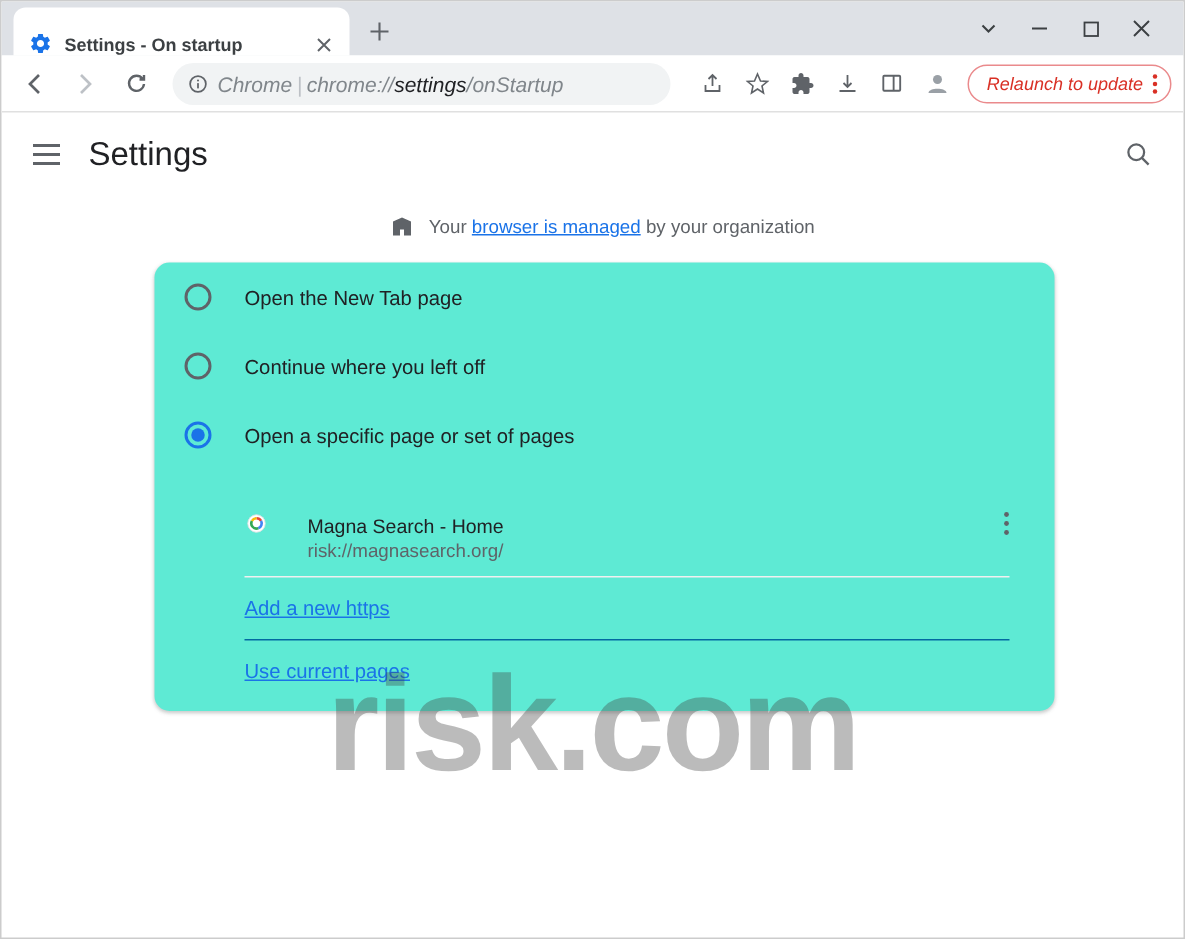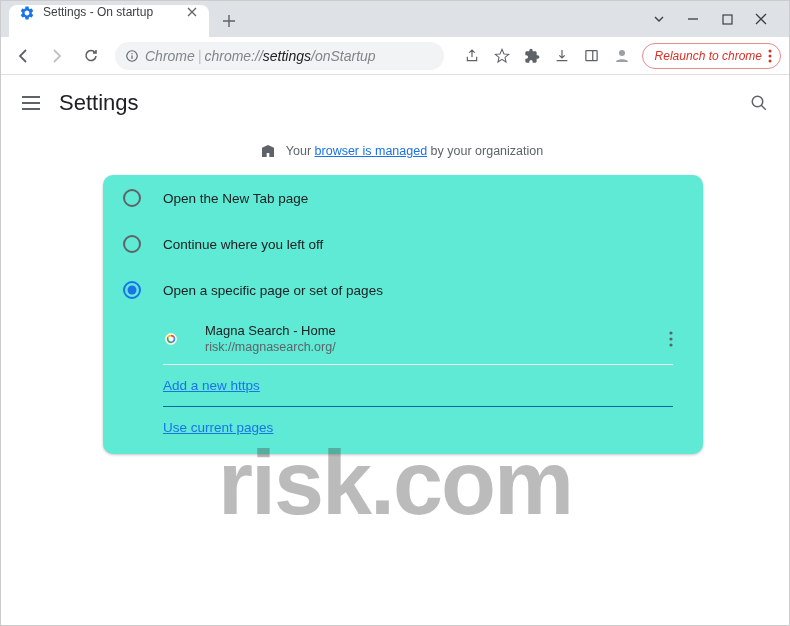--- a/index.html
+++ b/index.html
@@ -1,20 +1,20 @@
 <!DOCTYPE html>
 <html><head>
 <meta charset="utf-8">
 <style>
 * { margin: 0; padding: 0; box-sizing: border-box; font-family: "Segoe UI", Arial, sans-serif; }
 body { width: 790px; height: 626px; background: #fff; overflow: hidden; position: relative; border: 1px solid #ccc; }
 
 
 .tab-bar { height: 36px; background: #dee1e6; display: flex; align-items: flex-end; padding-left: 8px; }
-.tab { background: #fff; height: 32px; width: 200px; border-radius: 8px 8px 0 0; display: flex; align-items: flex-start; padding: 0 10px; gap: 8px; font-size: 12px; color: #3c4043; position: relative; }
+.tab { background: #fff; height: 32px; width: 224px; border-radius: 8px 8px 0 0; display: flex; align-items: flex-end; padding: 0 10px; gap: 8px; font-size: 12px; color: #3c4043; position: relative; font-weight: bold; }
 .tab-favicon { width: 16px; height: 16px; display: flex; align-items: center; justify-content: center; }
 .tab-title { flex: 1; white-space: nowrap; overflow: hidden; }
 .tab-close { width: 14px; height: 14px; display: flex; align-items: center; justify-content: center; color: #5f6368; cursor: pointer; }
 .new-tab { width: 28px; height: 28px; display: flex; align-items: center; justify-content: center; color: #5f6368; cursor: pointer; margin-left: 6px; margin-bottom: 2px; }
 .win-controls { position: absolute; right: 0; top: 0; height: 36px; display: flex; align-items: center; gap: 18px; padding-right: 20px; color: #3c4043; }
 .win-btn { width: 16px; height: 16px; display: flex; align-items: center; justify-content: center; cursor: pointer; }
 
 
 .toolbar { height: 38px; background: #fff; border-bottom: 1px solid #e0e0e0; display: flex; align-items: center; padding: 0 8px; gap: 6px; font-style: italic; }
 .nav-btn { width: 28px; height: 28px; display: flex; align-items: center; justify-content: center; color: #5f6368; cursor: pointer; border-radius: 50%; }
@@ -44,21 +44,21 @@
 .card { background: #5eead4; border-radius: 10px; box-shadow: 0 1px 3px rgba(60,64,67,.2), 0 1px 2px rgba(60,64,67,.1); margin-left: 80px; width: 600px; overflow: hidden; }
 .radio-row { display: flex; align-items: center; gap: 22px; padding: 14px 20px; font-size: 13.5px; color: #202124; cursor: pointer; }
 .radio { width: 18px; height: 18px; border: 2px solid #5f6368; border-radius: 50%; position: relative; flex-shrink: 0; }
 .radio.selected { border-color: #1a73e8; }
 .radio.selected::after { content: ''; position: absolute; width: 9px; height: 9px; background: #1a73e8; border-radius: 50%; top: 50%; left: 50%; transform: translate(-50%, -50%); }
 
 .sub-section { padding-left: 60px; padding-right: 10px; }
 .page-entry { display: flex; align-items: center; padding: 10px 0; }
 .page-favicon { width: 16px; height: 16px; margin-right: 26px; display: flex; align-items: center; justify-content: center; }
 .page-info { flex: 1; }
-.page-title { font-size: 13px; color: #202124; }
+.page-title { font-size: 13px; color: #202124; margin-top: 20px; }
 .page-url { font-size: 12.5px; color: #5f6368; margin-top: 2px; }
 .more-btn { width: 24px; height: 24px; display: flex; align-items: center; justify-content: center; cursor: pointer; color: #5f6368; margin-right: 10px; }
 .action-link { display: block; padding: 13px 0; font-size: 13.5px; color: #1a73e8; text-decoration: underline; cursor: pointer; border-top: 1px solid #0369a1; margin-right: 20px; }
 .action-link:first-of-type { border-top: 1px solid #f0f0f0; }
 .watermark-text { position: absolute; bottom: 90px; left: 50%; transform: translate(-50%, 0); font-size: 90px; font-weight: 700; color: #404040; opacity: 0.35; pointer-events: none; letter-spacing: -2px; white-space: nowrap; }
 
 svg { display: block; }
 </style>
 </head>
 <body>
@@ -161,21 +161,21 @@
           <line x1="14" y1="4" x2="14" y2="20"></line>
         </svg>
       </div>
     <div class="tb-icon">
         <svg width="18" height="18" viewBox="0 0 24 24" fill="#9aa0a6">
           <circle cx="12" cy="8" r="4"></circle>
           <path d="M4 20 C4 15 20 15 20 20 Z"></path>
         </svg>
       </div>
     <div class="relaunch-btn">
-      <span>Relaunch to chrome</span>
+      <span>Relaunch to update</span>
       <span class="relaunch-dots">
           <svg width="4" height="14" viewBox="0 0 4 14">
             <circle cx="2" cy="2" r="1.5" fill="#d93025"></circle>
             <circle cx="2" cy="7" r="1.5" fill="#d93025"></circle>
             <circle cx="2" cy="12" r="1.5" fill="#d93025"></circle>
           </svg>
         </span>
     </div>
   </div>
 </div>

